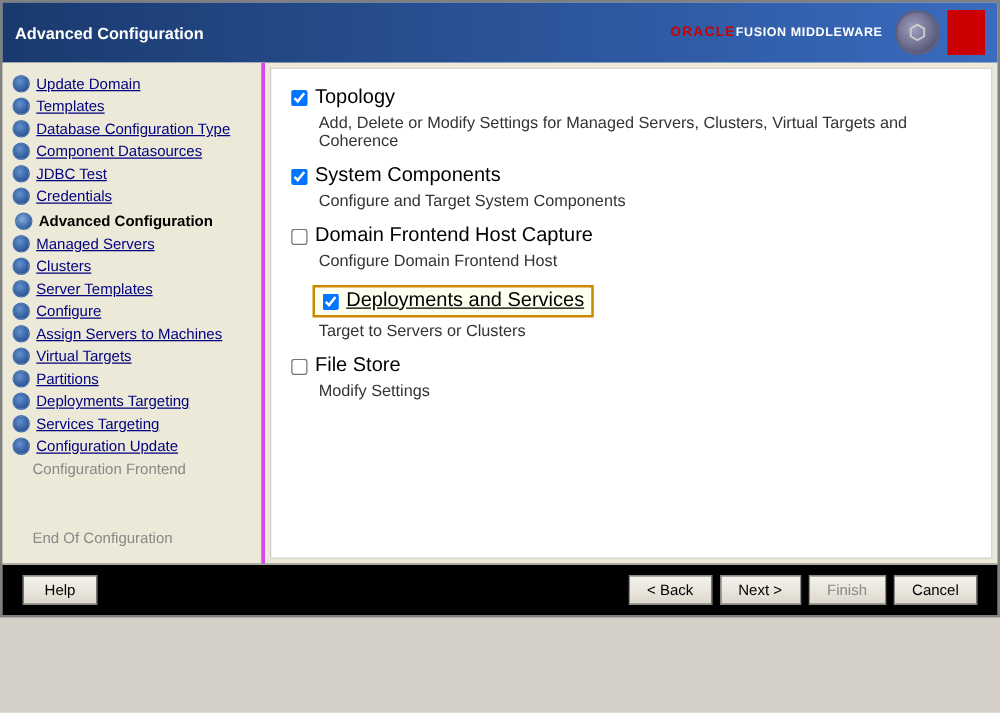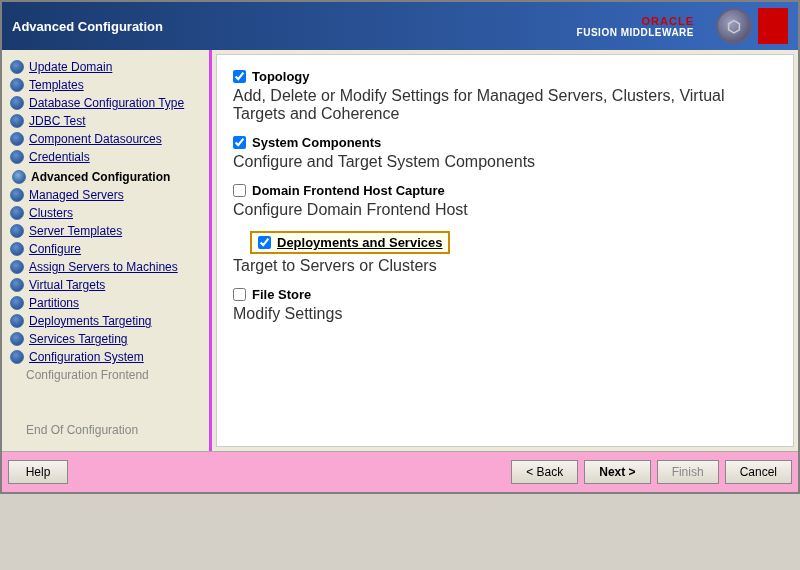--- a/index.html
+++ b/index.html
@@ -26,23 +26,23 @@
       padding: 6px 10px;
       font-size: 13px;
       font-weight: bold;
       display: flex;
       align-items: center;
       justify-content: space-between;
       min-height: 32px;
     }
     .oracle-logo {
       display: flex;
-      flex-direction: column;
+      flex-direction: row;
       align-items: flex-end;
-      margin-right: 16px;
+      margin-right: 4px;
       text-align: right;
     }
     .oracle-text {
       color: #cc0000;
       font-size: 11px;
       font-weight: bold;
       letter-spacing: 1px;
     }
     .fusion-text {
       color: white;
@@ -126,39 +126,40 @@
     .option-row {
       margin-bottom: 12px;
     }
     .option-title-row {
       display: flex;
       align-items: center;
       gap: 6px;
       margin-bottom: 3px;
     }
     .option-title {
-      font-weight: bold;
+      font-weight: normal;
+      font-size: 16px;
+      color: #000;
+    }
+    .option-desc {
+      margin-left: 22px;
+      color: #333;
       font-size: 13px;
-      color: #000;
-    }
-    .option-desc {
-      color: #333;
-      font-size: 16px;
     }
     .checkbox-input {
       width: 13px;
       height: 13px;
       cursor: pointer;
       flex-shrink: 0;
     }
     
     .bottom-bar {
-      background: #f9a8d4;
+      background: #000000;
       border-top: 1px solid #aaa;
-      padding: 8px 6px;
+      padding: 8px 16px;
       display: flex;
       align-items: center;
       justify-content: space-between;
     }
     .btn {
       background: linear-gradient(to bottom, #f5f3ee, #ddd8cc);
       border: 1px solid #888;
       padding: 4px 14px;
       font-size: 12px;
       cursor: pointer;
@@ -203,25 +204,25 @@
         <div class="nav-item">
           <span class="bullet"></span>
           <span>Templates</span>
         </div>
         <div class="nav-item">
           <span class="bullet"></span>
           <span>Database Configuration Type</span>
         </div>
         <div class="nav-item">
           <span class="bullet"></span>
+          <span>Component Datasources</span>
+        </div>
+        <div class="nav-item">
+          <span class="bullet"></span>
           <span>JDBC Test</span>
-        </div>
-        <div class="nav-item">
-          <span class="bullet"></span>
-          <span>Component Datasources</span>
         </div>
         <div class="nav-item">
           <span class="bullet"></span>
           <span>Credentials</span>
         </div>
         <div class="nav-item active-item" style="padding-left: 10px; font-weight: bold; color: rgb(0, 0, 0); text-decoration: none; margin-top: 2px;">
           <span class="bullet" style="background: radial-gradient(circle at 40% 35%, #80b0e0, #1a4080);"></span>
           <span>Advanced Configuration</span>
         </div>
         <div class="nav-item">
@@ -255,21 +256,21 @@
         <div class="nav-item">
           <span class="bullet"></span>
           <span>Deployments Targeting</span>
         </div>
         <div class="nav-item">
           <span class="bullet"></span>
           <span>Services Targeting</span>
         </div>
         <div class="nav-item">
           <span class="bullet"></span>
-          <span>Configuration System</span>
+          <span>Configuration Update</span>
         </div>
         <div class="nav-item disabled-item" style="padding-left: 24px;">
           <span style="color:#888;">Configuration Frontend</span>
         </div>
         <div class="nav-item disabled-item" style="padding-left: 24px;">
           <span style="color:#888;margin-top:37px;">End Of Configuration</span>
         </div>
       </div>
 
     <div class="right-panel">
@@ -306,18 +307,18 @@
           </div>
           <div class="option-desc">Modify Settings</div>
         </div>
       </div>
   </div>
 
   <div class="bottom-bar">
     <button class="btn">Help</button>
     <div class="btn-group">
       <button class="btn">&lt; Back</button>
-      <button class="btn" style="font-weight:bold;">Next &gt;</button>
+      <button class="btn" style="font-weight:normal;">Next &gt;</button>
       <button class="btn disabled">Finish</button>
       <button class="btn">Cancel</button>
     </div>
   </div>
 </div>
 
 </body></html>

